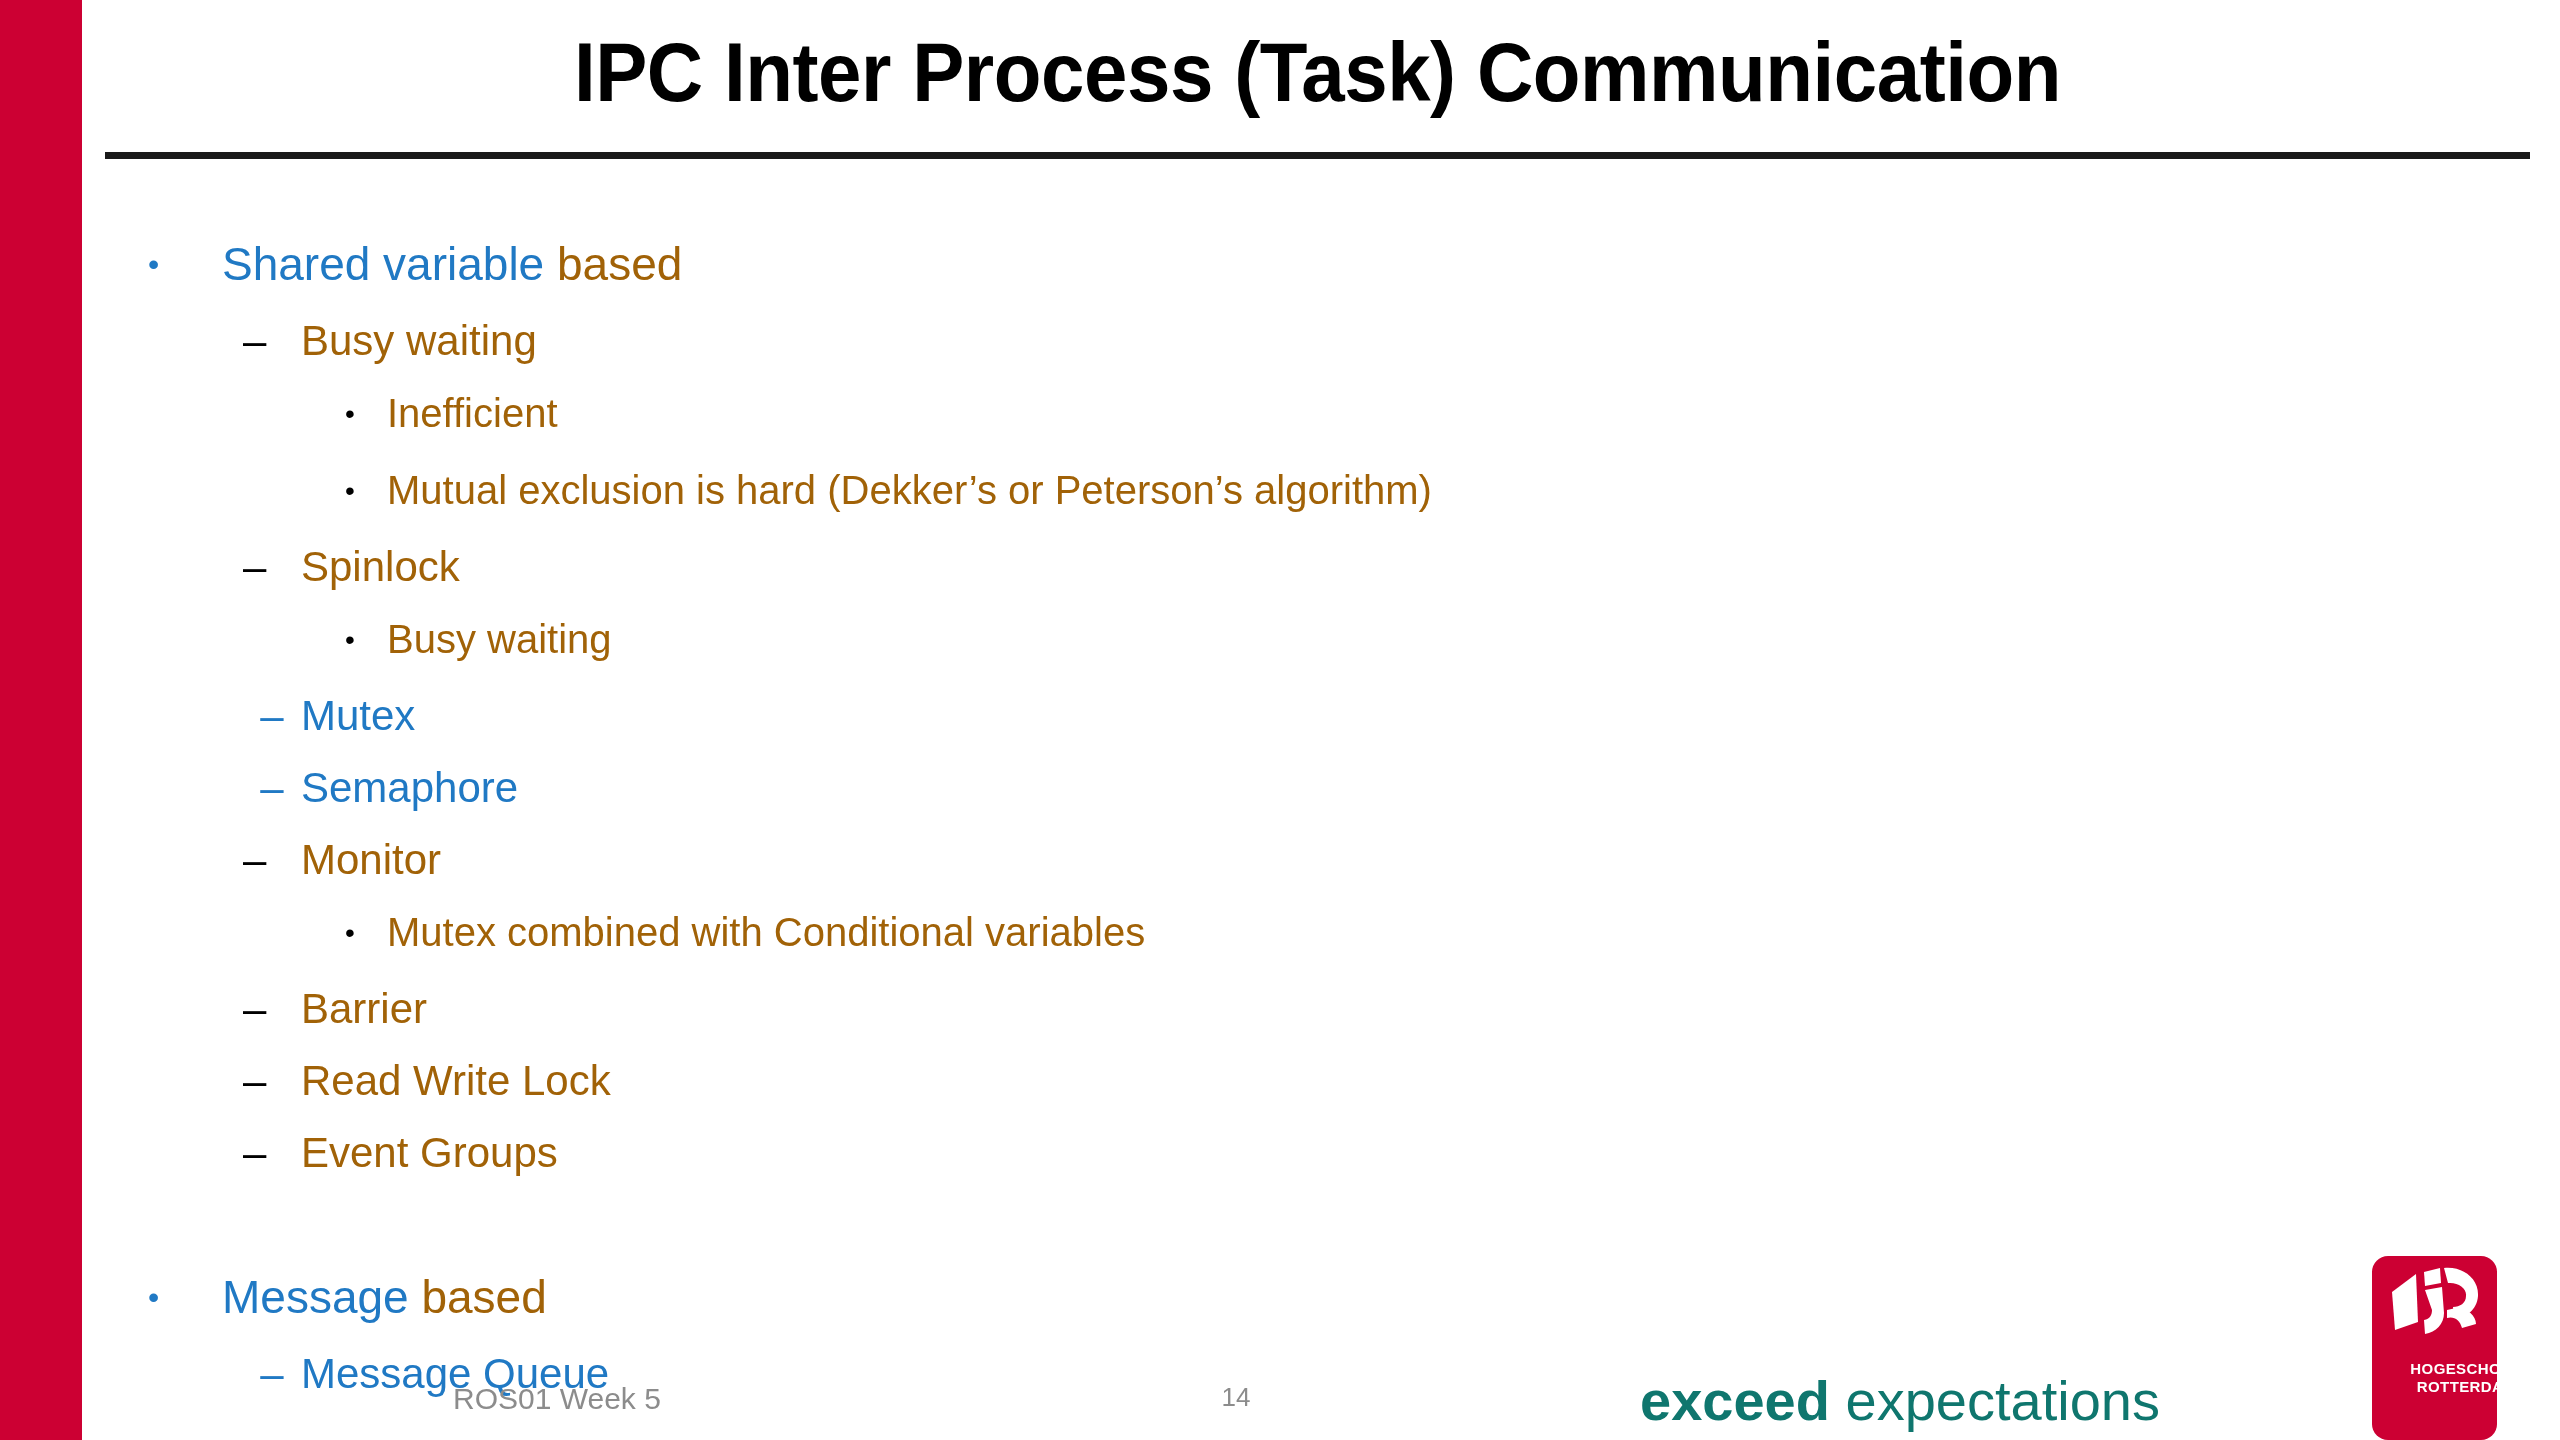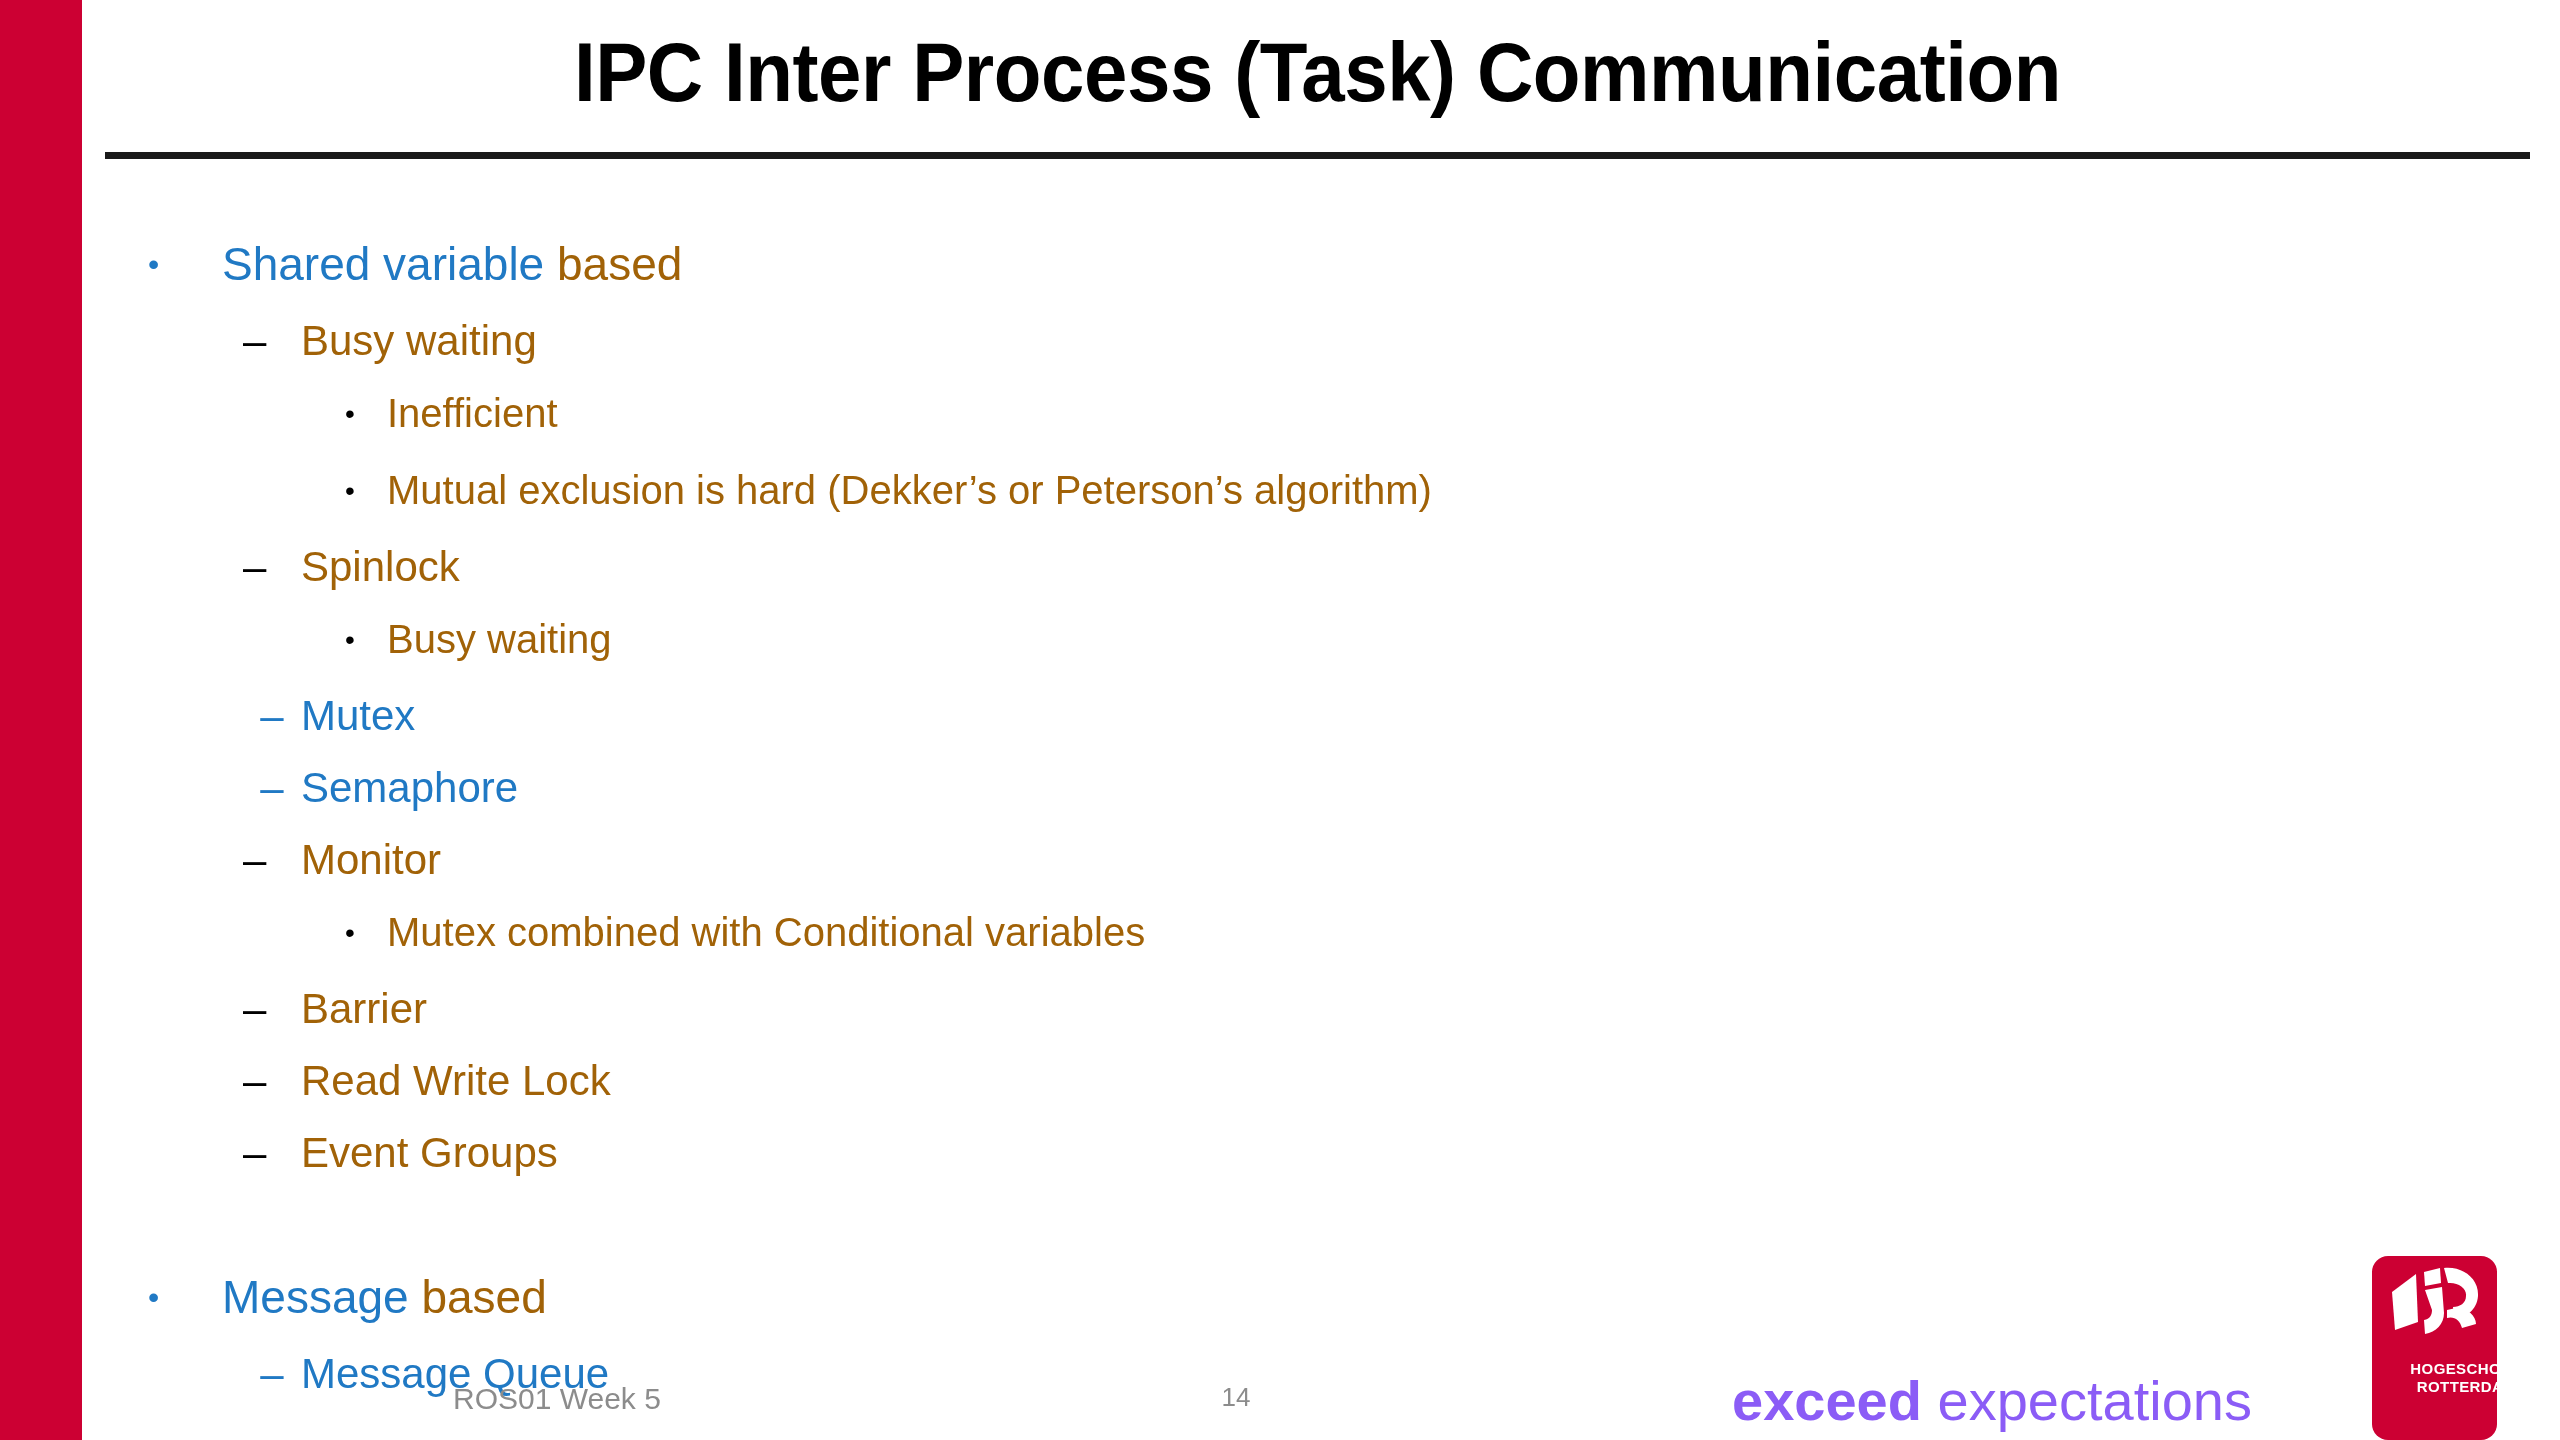--- a/index.html
+++ b/index.html
@@ -140,25 +140,25 @@
     top: 1382px;
     width: 80px;
     text-align: center;
     font-size: 26px;
     color: #8C8C8C;
   }
 
   
   .tagline {
     position: absolute;
-    left: 1732px;
+    left: 1640px;
     top: 1370px;
     font-size: 56px;
     line-height: 62px;
-    color: #8b5cf6;
+    color: #0f766e;
     white-space: nowrap;
   }
   .tagline .bold { font-weight: bold; }
   .tagline .light { font-weight: normal; }
 
   
   .logo {
     position: absolute;
     left: 2372px;
     top: 1256px;

